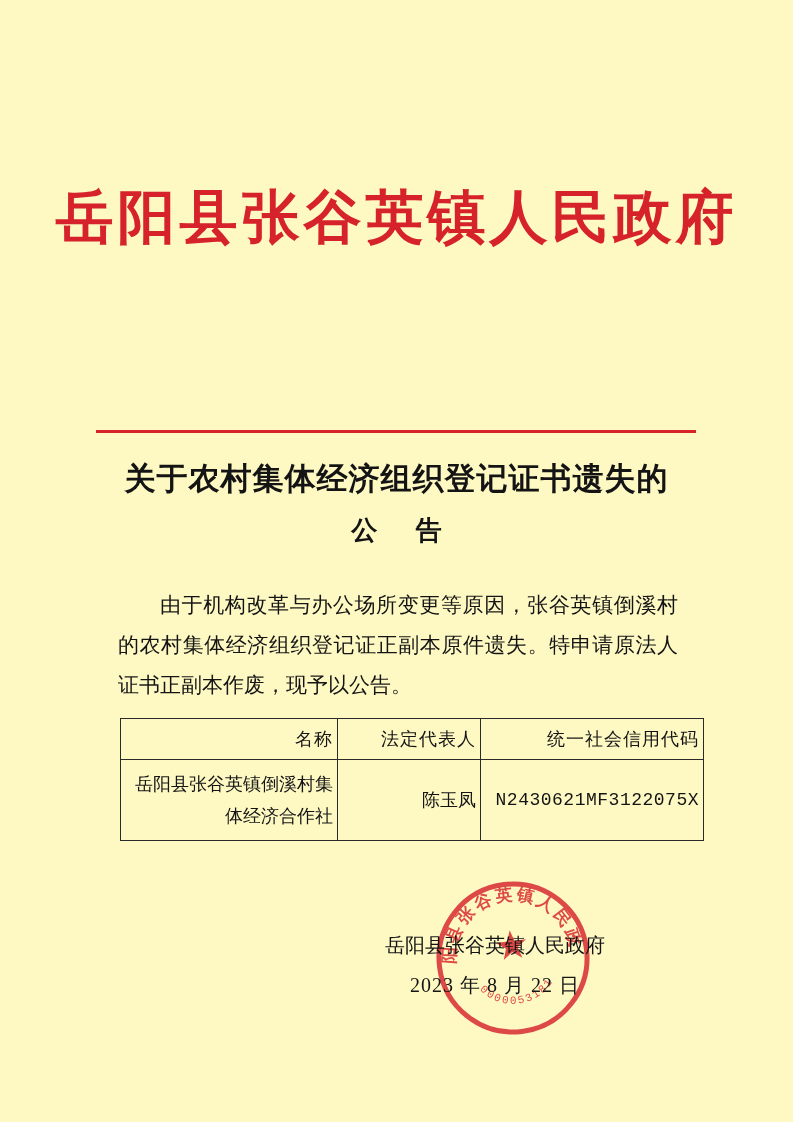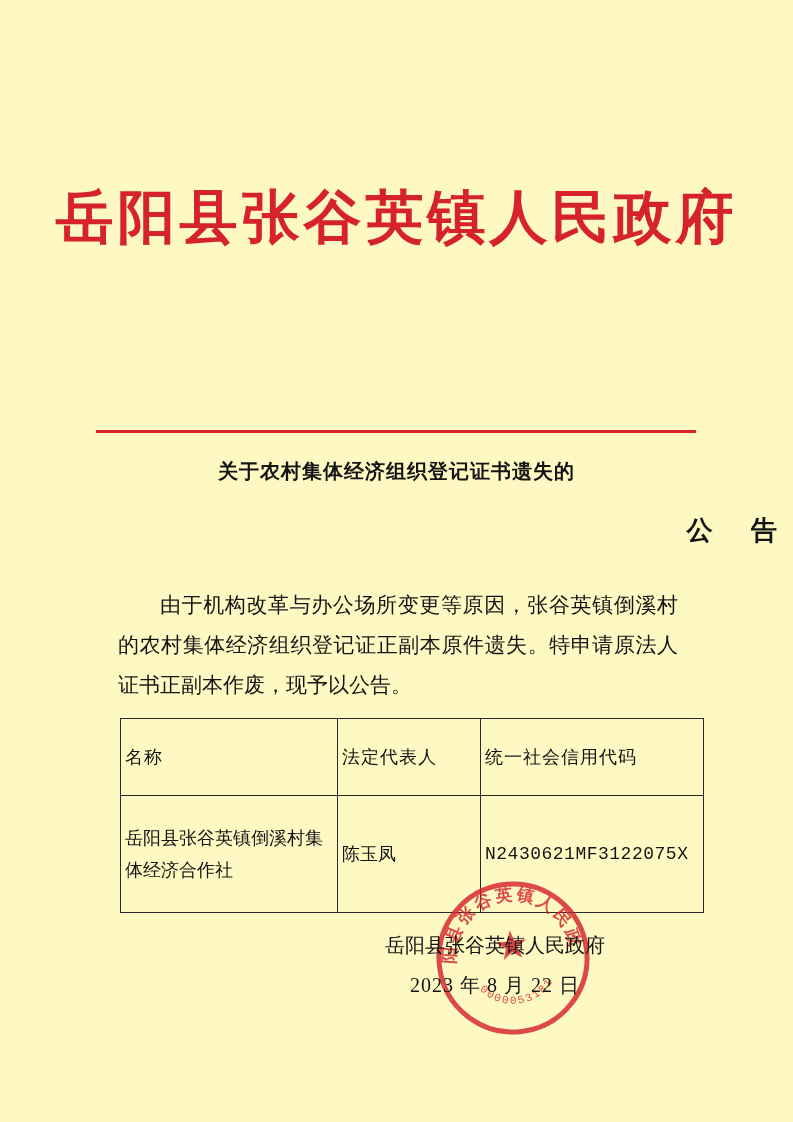--- a/index.html
+++ b/index.html
@@ -49,31 +49,31 @@
     background: #d6232b;
   }
 
   
   .doc-title-1 {
     position: absolute;
     top: 458px;
     left: 0;
     width: 793px;
     text-align: center;
-    font-size: 20px;
+    font-size: 31px;
     font-weight: 700;
     letter-spacing: 1px;
     color: #141414;
   }
   .doc-title-2 {
     position: absolute;
     top: 513px;
     left: 0;
     width: 793px;
-    text-align: right;
+    text-align: center;
     font-size: 26px;
     font-weight: 700;
     letter-spacing: 16px;
     text-indent: 16px;
     color: #141414;
   }
 
   
   .body-text {
     position: absolute;
@@ -94,25 +94,25 @@
   .info-table {
     position: absolute;
     top: 718px;
     left: 120px;
     width: 556px;
     border-collapse: collapse;
     table-layout: fixed;
   }
   .info-table td {
     border: 1px solid #2a2a2a;
-    text-align: left;
+    text-align: right;
     vertical-align: middle;
     font-size: 18px;
     color: #141414;
-    padding: 22px 4px;
+    padding: 4px 4px;
   }
   .info-table tr.head td {
     height: 32px;
     letter-spacing: 1px;
   }
   .info-table tr.row td {
     height: 72px;
     line-height: 32px;
   }
   .col-a { width: 208px; }

